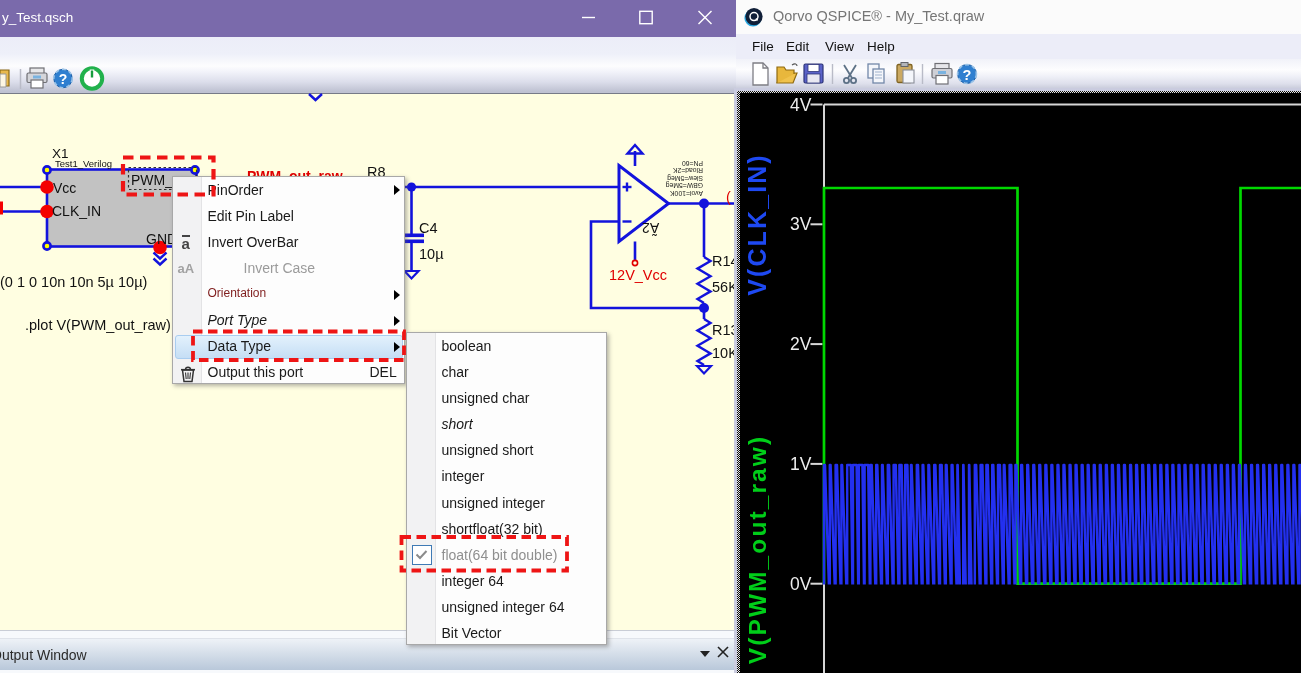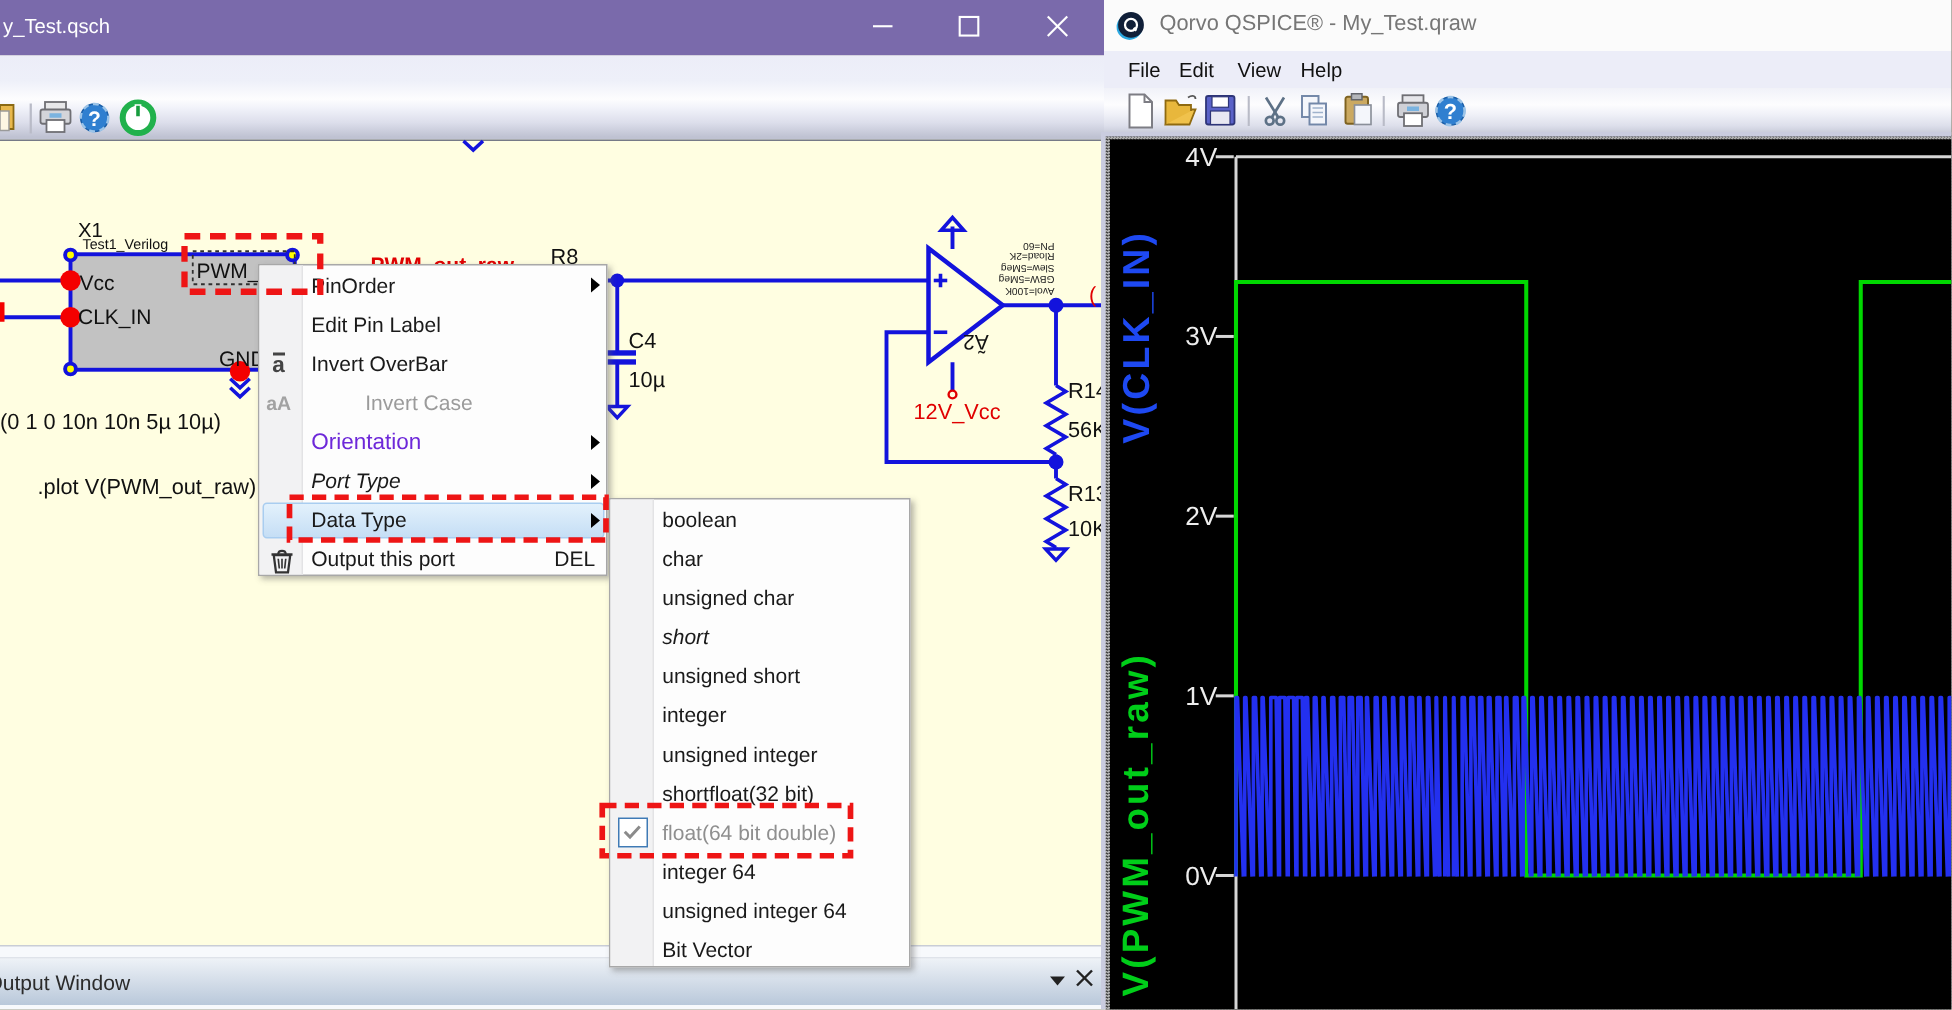--- a/index.html
+++ b/index.html
@@ -146,21 +146,21 @@
     </div>
   </div>
 
   <div class="abs" style="left:171.5px;top:176.2px;width:233.5px;height:207.5px;background:#fdfdfd;border:1px solid #a8a8a8;box-sizing:border-box;box-shadow:2px 2px 4px rgba(90,90,90,.45);">
     <div class="abs" style="left:0;top:0;width:28px;height:100%;background:#f2f2f3;border-right:1px solid #e3e3e5;"></div>
 <div style="position:absolute;left:35px;top:4.6px;font-size:14px;color:#1a1a1a;white-space:nowrap;">PinOrder</div>
 <div style="position:absolute;left:221px;top:8.3px;width:0;height:0;border-left:6px solid #000;border-top:5px solid transparent;border-bottom:5px solid transparent;"></div>
 <div style="position:absolute;left:35px;top:30.7px;font-size:14px;color:#1a1a1a;white-space:nowrap;">Edit Pin Label</div>
 <div style="position:absolute;left:35px;top:56.8px;font-size:14px;color:#1a1a1a;white-space:nowrap;">Invert OverBar</div>
 <div style="position:absolute;left:35px;top:82.9px;font-size:14px;color:#9b9b9b;white-space:nowrap;margin-left:36px;">Invert Case</div>
-<div style="position:absolute;left:35px;top:109.0px;font-size:15px;color:#6d28d9;white-space:nowrap;text-align:right;">Orientation</div>
+<div style="position:absolute;left:35px;top:109.0px;font-size:12px;color:#7f1d1d;white-space:nowrap;text-align:right;">Orientation</div>
 <div style="position:absolute;left:221px;top:112.7px;width:0;height:0;border-left:6px solid #000;border-top:5px solid transparent;border-bottom:5px solid transparent;"></div>
 <div style="position:absolute;left:35px;top:135.1px;font-size:14px;color:#1a1a1a;white-space:nowrap;font-style:italic;">Port Type</div>
 <div style="position:absolute;left:221px;top:138.8px;width:0;height:0;border-left:6px solid #000;border-top:5px solid transparent;border-bottom:5px solid transparent;"></div>
 <div style="position:absolute;left:2.5px;top:157.7px;width:228px;height:24.5px;border-radius:3px;background:linear-gradient(#e3f1fc,#c5def5);border:1px solid #a9cdf0;box-sizing:border-box;"></div>
 <div style="position:absolute;left:35px;top:161.2px;font-size:14px;color:#1a1a1a;white-space:nowrap;">Data Type</div>
 <div style="position:absolute;left:221px;top:164.9px;width:0;height:0;border-left:6px solid #000;border-top:5px solid transparent;border-bottom:5px solid transparent;"></div>
 <div style="position:absolute;left:35px;top:187.3px;font-size:14px;color:#1a1a1a;white-space:nowrap;">Output this port</div>
 <div style="position:absolute;left:197px;top:187.3px;font-size:14px;color:#1a1a1a;">DEL</div>
 
     <div class="abs" style="left:9px;top:58px;font-size:15px;font-weight:bold;color:#444;border-top:2px solid #444;line-height:13px;">a</div>

